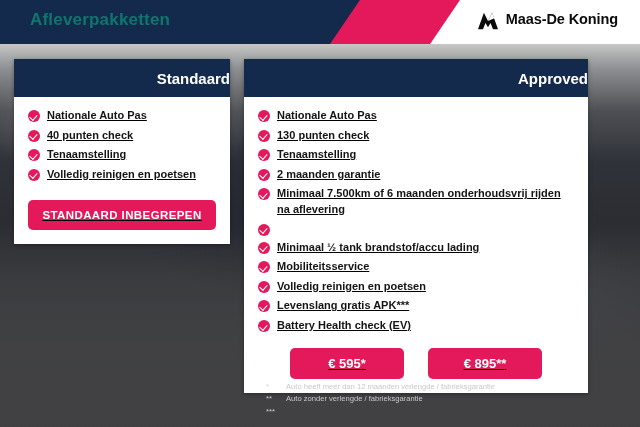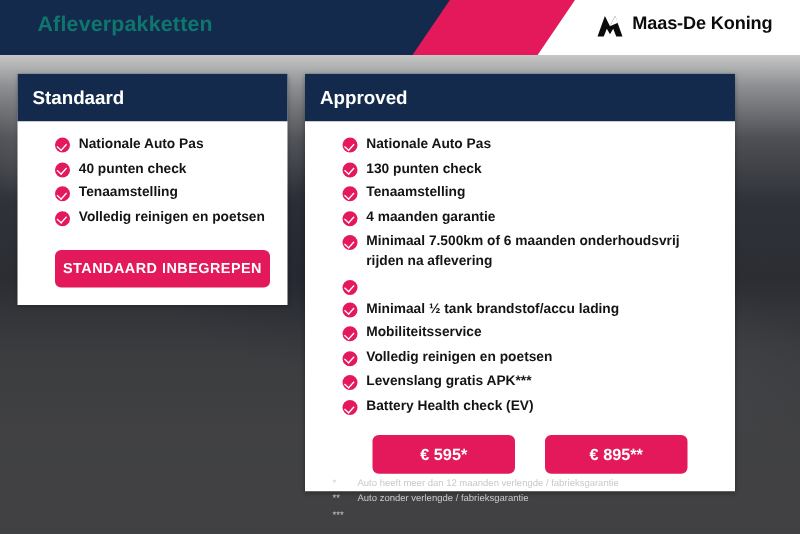--- a/index.html
+++ b/index.html
@@ -85,26 +85,26 @@
     position: absolute;
     background: #ffffff;
     box-shadow: 0 1px 4px rgba(0,0,0,0.35);
   }
   .card-std  { left: 14px;  top: 59px; width: 216px; }
   .card-appr { left: 244px; top: 59px; width: 344px; }
 
   .card-head {
     background: #142a4c;
     color: #ffffff;
-    text-align: left;
+    text-align: right;
     font-size: 15px;
     font-weight: bold;
-    padding: 11px 12px 10px;
-  }
-  .card-body { padding: 11px 14px 14px 30px; }
+    padding: 11px 0 10px;
+  }
+  .card-body { padding: 11px 14px 14px 14px; text-decoration: underline; }
 
   ul.feature-list {
     list-style: none;
     margin: 0;
     padding: 0;
   }
   ul.feature-list li {
     display: flex;
     align-items: flex-start;
     gap: 7px;
@@ -246,21 +246,21 @@
         <li>
           <span class="check"></span>
           <span class="feat-text">130 punten check</span>
         </li>
         <li>
           <span class="check"></span>
           <span class="feat-text">Tenaamstelling</span>
         </li>
         <li>
           <span class="check"></span>
-          <span class="feat-text">4 maanden garantie</span>
+          <span class="feat-text">2 maanden garantie</span>
         </li>
         <li>
           <span class="check"></span>
           <span class="feat-text">Minimaal 7.500km of 6 maanden onderhoudsvrij rijden na aflevering</span>
         </li>
         <li>
           <span class="check"></span>
         </li>
         <li>
           <span class="check"></span>

